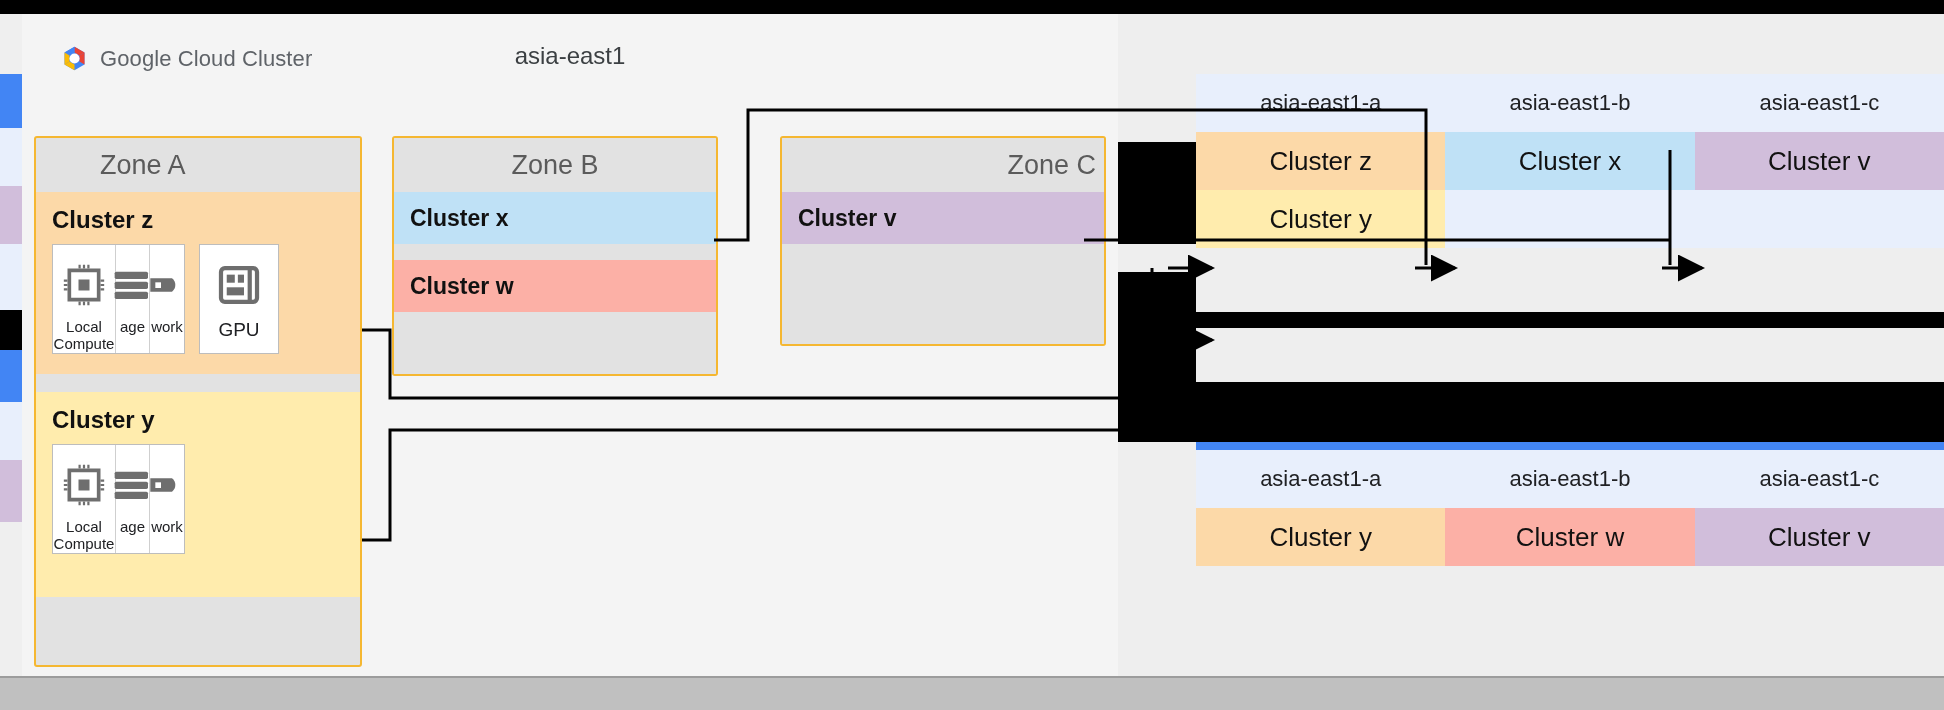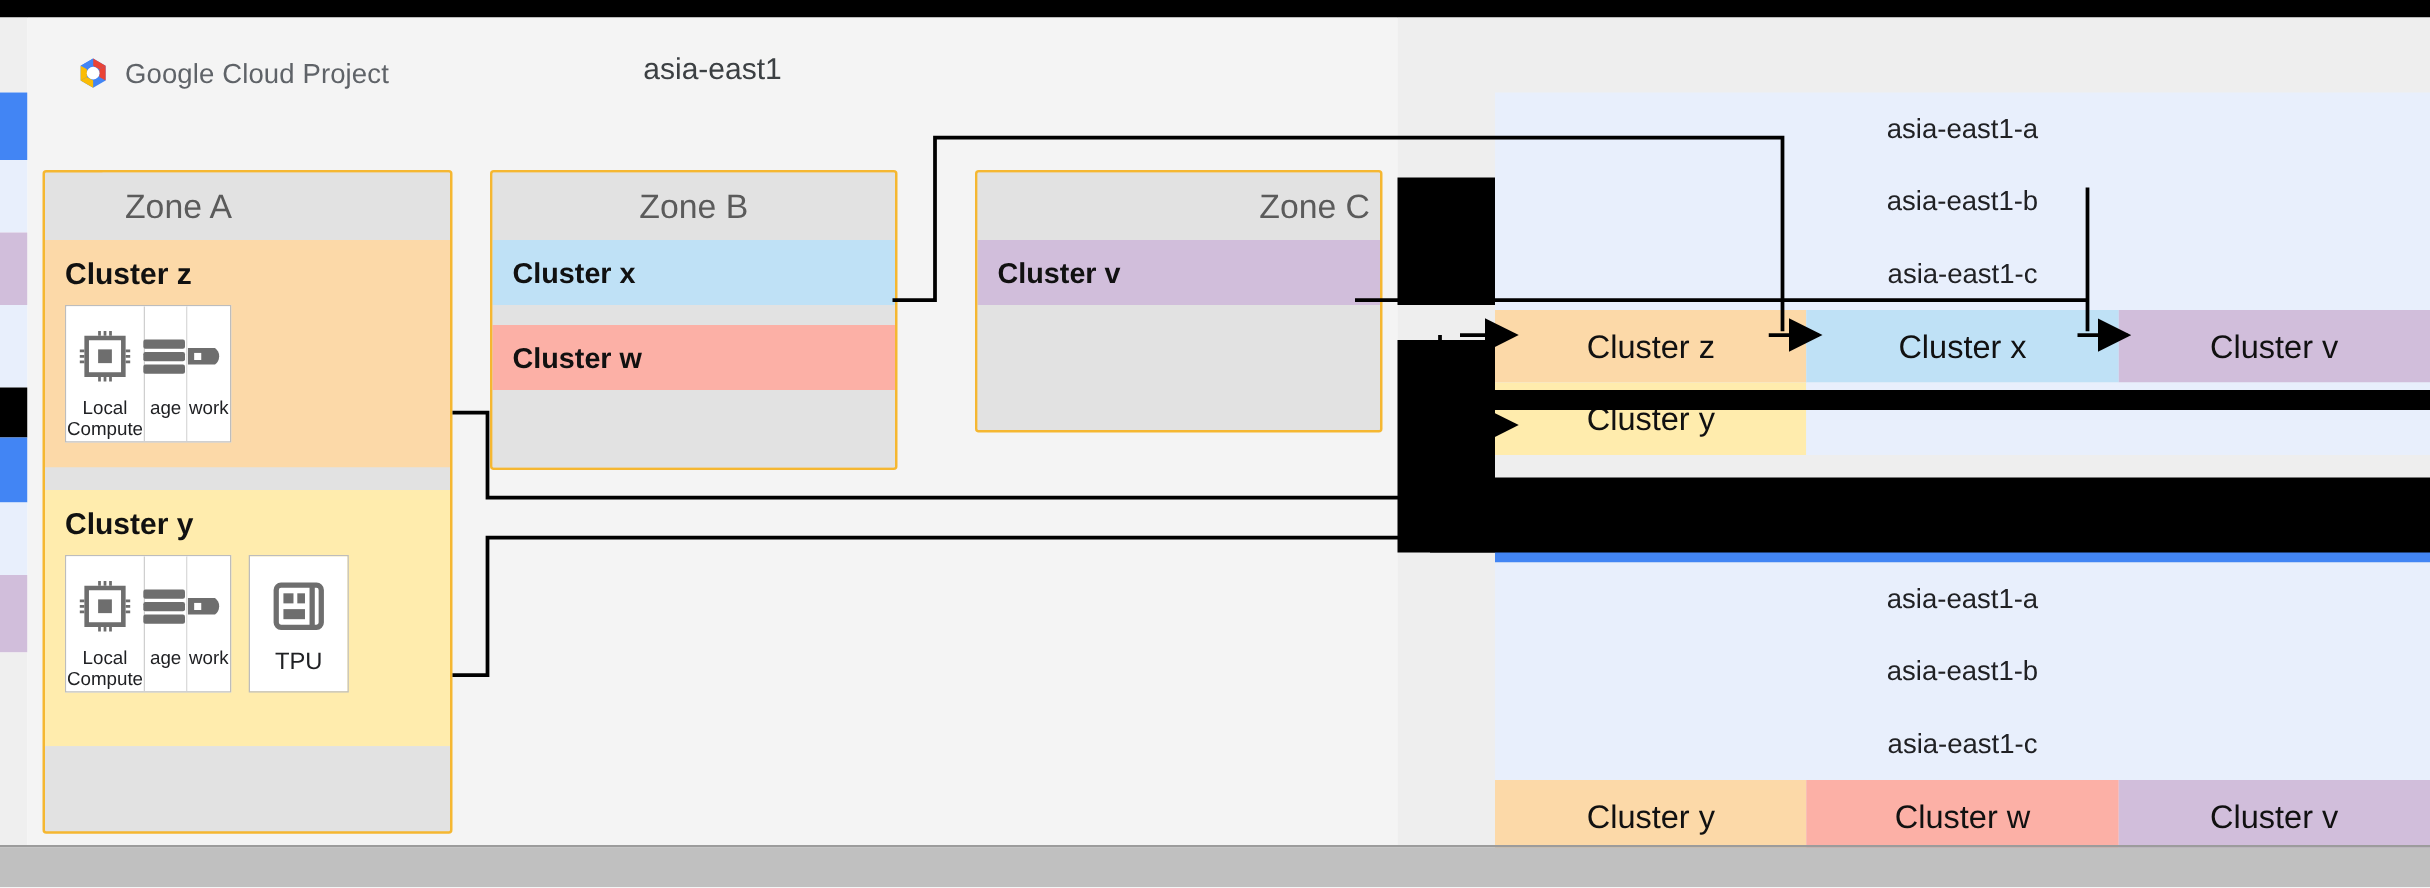--- a/index.html
+++ b/index.html
@@ -61,21 +61,21 @@
   .hw-ico{height:56px;display:flex;align-items:center;justify-content:center;}
   .hw-label{font-size:15px;color:#202124;text-align:center;line-height:1.12;margin-top:6px;
     white-space:nowrap;overflow:hidden;}
   .hw-single{width:80px;}
   .hw-single .hw-label{font-size:19px;}
 
   
   .project{position:absolute;box-sizing:border-box;}
   .proj-head{height:46px;background:#4285f4;color:#fff;font-size:25px;font-weight:bold;
     display:flex;align-items:center;justify-content:center;}
-  .proj-zones{display:flex;background:#e8effc;flex-direction:column;}
+  .proj-zones{display:flex;background:#e8effc;}
   .proj-zones div{flex:1;text-align:center;font-size:22px;color:#202124;padding:16px 0;}
   .proj-row{display:flex;background:#e8effc;}
   .proj-cell{flex:1;display:flex;align-items:center;justify-content:center;
     font-size:26px;color:#111;height:58px;}
   .proj-cell.empty{background:#e8effc;}
   .proj-row.fizz2 .proj-cell{height:58px;}
 
   
   .occl{position:absolute;background:#000;}
 
@@ -107,71 +107,32 @@
         <svg width="29" height="29" viewBox="0 0 32 32" aria-hidden="true">
           <path d="M16 3 L27 9.4 L27 22.6 L16 29 L5 22.6 L5 9.4 Z" fill="#4285f4"></path>
           <path d="M16 3 L27 9.4 L21.5 12.6 L16 9.4 Z" fill="#ea4335"></path>
           <path d="M27 9.4 L27 22.6 L21.5 19.4 L21.5 12.6 Z" fill="#ea4335"></path>
           <path d="M5 9.4 L16 3 L16 9.4 L10.5 12.6 Z" fill="#4285f4"></path>
           <path d="M5 9.4 L10.5 12.6 L10.5 19.4 L5 22.6 Z" fill="#fbbc05"></path>
           <path d="M5 22.6 L10.5 19.4 L16 22.6 L16 29 Z" fill="#fbbc05"></path>
           <circle cx="16" cy="16" r="5.6" fill="#fff"></circle>
         </svg>
       </span>
-      <span class="gcp-text"><b>Google</b><span> Cloud Project</span></span>
+      <span class="gcp-text"><b>Google</b><span> Cloud Cluster</span></span>
     </div>
 
     <div class="region-title">asia-east1</div>
 
     <div class="zone" id="zoneA" style="left:12px;top:122px;width:328px;height:531px;">
       <div class="zone-head left">
         <span>Zone A</span>
       </div>
 
       <div class="zoneA-cluster" style="height:182px;background:#fcd9a8;">
         <div class="zoneA-title">Cluster z</div>
-        <div class="hw-row">
-          <div class="hw-group" style="width:133px;height:110px;">
-            <div class="hw-cell" style="width:64px;">
-              <span class="hw-ico">
-                <svg width="44" height="44" viewBox="0 0 24 24" fill="#6e6e6e" aria-hidden="true">
-                  <path d="M9 1h1.2v2H9zm2.4 0h1.2v2h-1.2zm2.4 0H15v2h-1.2zM9 21h1.2v2H9zm2.4 0h1.2v2h-1.2zm2.4 0H15v2h-1.2zM1 9h2v1.2H1zm0 2.4h2v1.2H1zm0 2.4h2V15H1zm20 -4.8h2v1.2h-2zm0 2.4h2v1.2h-2zm0 2.4h2V15h-2z"></path>
-                  <path d="M4 4h16v16H4z" fill="none" stroke="#6e6e6e" stroke-width="2"></path>
-                  <rect x="9" y="9" width="6" height="6" fill="#6e6e6e"></rect>
-                </svg>
-              </span>
-              <div class="hw-label">Local<br>Compute</div>
-            </div>
-            <div class="hw-cell" style="width:34px;">
-              <span class="hw-ico">
-                <svg width="40" height="44" viewBox="0 0 24 24" fill="#6e6e6e" aria-hidden="true">
-                  <rect x="1" y="4" width="20" height="4.4" rx="1"></rect>
-                  <rect x="1" y="10" width="20" height="4.4" rx="1"></rect>
-                  <rect x="1" y="16" width="20" height="4.4" rx="1"></rect>
-                </svg>
-              </span>
-              <div class="hw-label">age</div>
-            </div>
-            <div class="hw-cell" style="width:34px;">
-              <span class="hw-ico">
-                <svg width="40" height="44" viewBox="0 0 24 24" fill="#6e6e6e" aria-hidden="true">
-                  <path d="M2 8h13a5 5 0 0 1 0 8H2z"></path>
-                  <rect x="5" y="10.4" width="3.4" height="3.4" fill="#fff"></rect>
-                </svg>
-              </span>
-              <div class="hw-label">work</div>
-            </div>
-          </div>
-        </div>
-      </div>
-
-      <div class="gap" style="height:18px;"></div>
-
-      <div class="zoneA-cluster" style="height:205px;background:#ffecad;">
-        <div class="zoneA-title">Cluster y</div>
         <div class="hw-row">
           <div class="hw-group" style="width:133px;height:110px;">
             <div class="hw-cell" style="width:64px;">
               <span class="hw-ico">
                 <svg width="44" height="44" viewBox="0 0 24 24" fill="#6e6e6e" aria-hidden="true">
                   <path d="M9 1h1.2v2H9zm2.4 0h1.2v2h-1.2zm2.4 0H15v2h-1.2zM9 21h1.2v2H9zm2.4 0h1.2v2h-1.2zm2.4 0H15v2h-1.2zM1 9h2v1.2H1zm0 2.4h2v1.2H1zm0 2.4h2V15H1zm20 -4.8h2v1.2h-2zm0 2.4h2v1.2h-2zm0 2.4h2V15h-2z"></path>
                   <path d="M4 4h16v16H4z" fill="none" stroke="#6e6e6e" stroke-width="2"></path>
                   <rect x="9" y="9" width="6" height="6" fill="#6e6e6e"></rect>
                 </svg>
               </span>
@@ -201,21 +162,60 @@
             <div class="hw-cell" style="width:80px;">
               <span class="hw-ico">
                 <svg width="46" height="46" viewBox="0 0 24 24" fill="none" aria-hidden="true">
                   <rect x="2.6" y="3.2" width="18.8" height="17.6" rx="2" stroke="#6e6e6e" stroke-width="2.2"></rect>
                   <line x1="17.6" y1="3.2" x2="17.6" y2="20.8" stroke="#6e6e6e" stroke-width="2.2"></line>
                   <rect x="5.6" y="6.6" width="4.2" height="4.2" fill="#6e6e6e"></rect>
                   <rect x="11.4" y="6.6" width="3.2" height="4.2" fill="#6e6e6e"></rect>
                   <rect x="5.6" y="13.2" width="9" height="4.2" fill="#6e6e6e"></rect>
                 </svg>
               </span>
-              <div class="hw-label">TPU</div>
+              <div class="hw-label">GPU</div>
+            </div>
+          </div>
+        </div>
+      </div>
+
+      <div class="gap" style="height:18px;"></div>
+
+      <div class="zoneA-cluster" style="height:205px;background:#ffecad;">
+        <div class="zoneA-title">Cluster y</div>
+        <div class="hw-row">
+          <div class="hw-group" style="width:133px;height:110px;">
+            <div class="hw-cell" style="width:64px;">
+              <span class="hw-ico">
+                <svg width="44" height="44" viewBox="0 0 24 24" fill="#6e6e6e" aria-hidden="true">
+                  <path d="M9 1h1.2v2H9zm2.4 0h1.2v2h-1.2zm2.4 0H15v2h-1.2zM9 21h1.2v2H9zm2.4 0h1.2v2h-1.2zm2.4 0H15v2h-1.2zM1 9h2v1.2H1zm0 2.4h2v1.2H1zm0 2.4h2V15H1zm20 -4.8h2v1.2h-2zm0 2.4h2v1.2h-2zm0 2.4h2V15h-2z"></path>
+                  <path d="M4 4h16v16H4z" fill="none" stroke="#6e6e6e" stroke-width="2"></path>
+                  <rect x="9" y="9" width="6" height="6" fill="#6e6e6e"></rect>
+                </svg>
+              </span>
+              <div class="hw-label">Local<br>Compute</div>
+            </div>
+            <div class="hw-cell" style="width:34px;">
+              <span class="hw-ico">
+                <svg width="40" height="44" viewBox="0 0 24 24" fill="#6e6e6e" aria-hidden="true">
+                  <rect x="1" y="4" width="20" height="4.4" rx="1"></rect>
+                  <rect x="1" y="10" width="20" height="4.4" rx="1"></rect>
+                  <rect x="1" y="16" width="20" height="4.4" rx="1"></rect>
+                </svg>
+              </span>
+              <div class="hw-label">age</div>
+            </div>
+            <div class="hw-cell" style="width:34px;">
+              <span class="hw-ico">
+                <svg width="40" height="44" viewBox="0 0 24 24" fill="#6e6e6e" aria-hidden="true">
+                  <path d="M2 8h13a5 5 0 0 1 0 8H2z"></path>
+                  <rect x="5" y="10.4" width="3.4" height="3.4" fill="#fff"></rect>
+                </svg>
+              </span>
+              <div class="hw-label">work</div>
             </div>
           </div>
         </div>
       </div>
       <div class="gap" style="height:20px;"></div>
     </div>
 
     <div class="zone" id="zoneB" style="left:370px;top:122px;width:326px;height:240px;">
       <div class="zone-head center">
         <span>Zone B</span>

